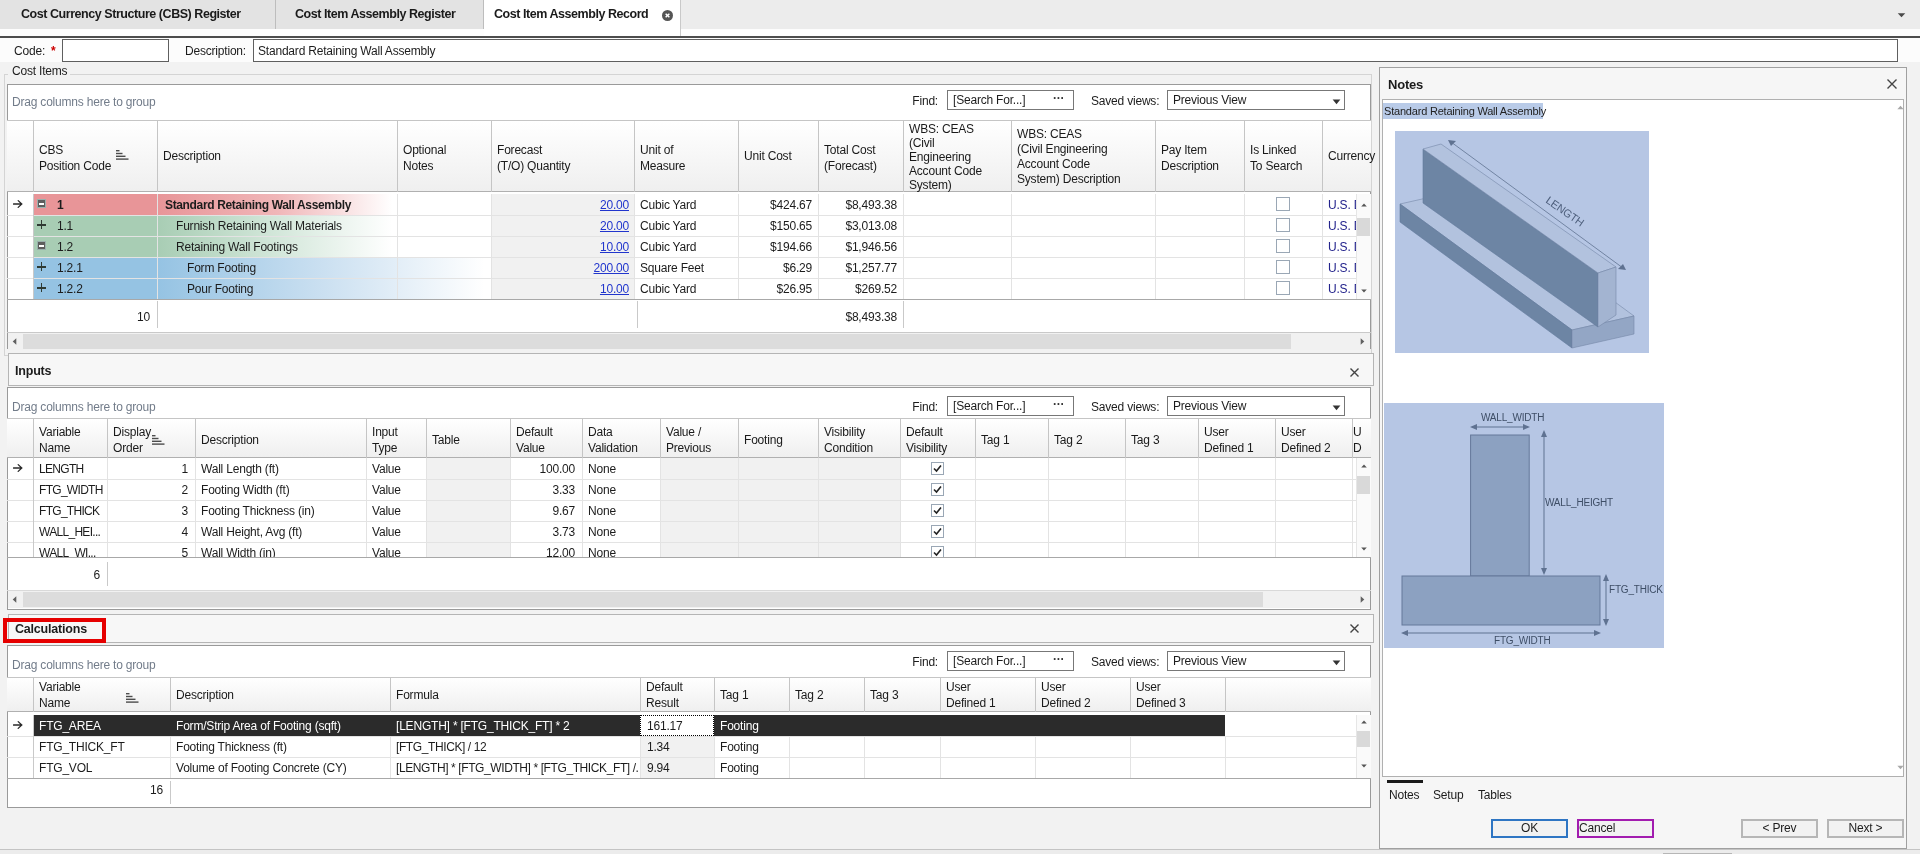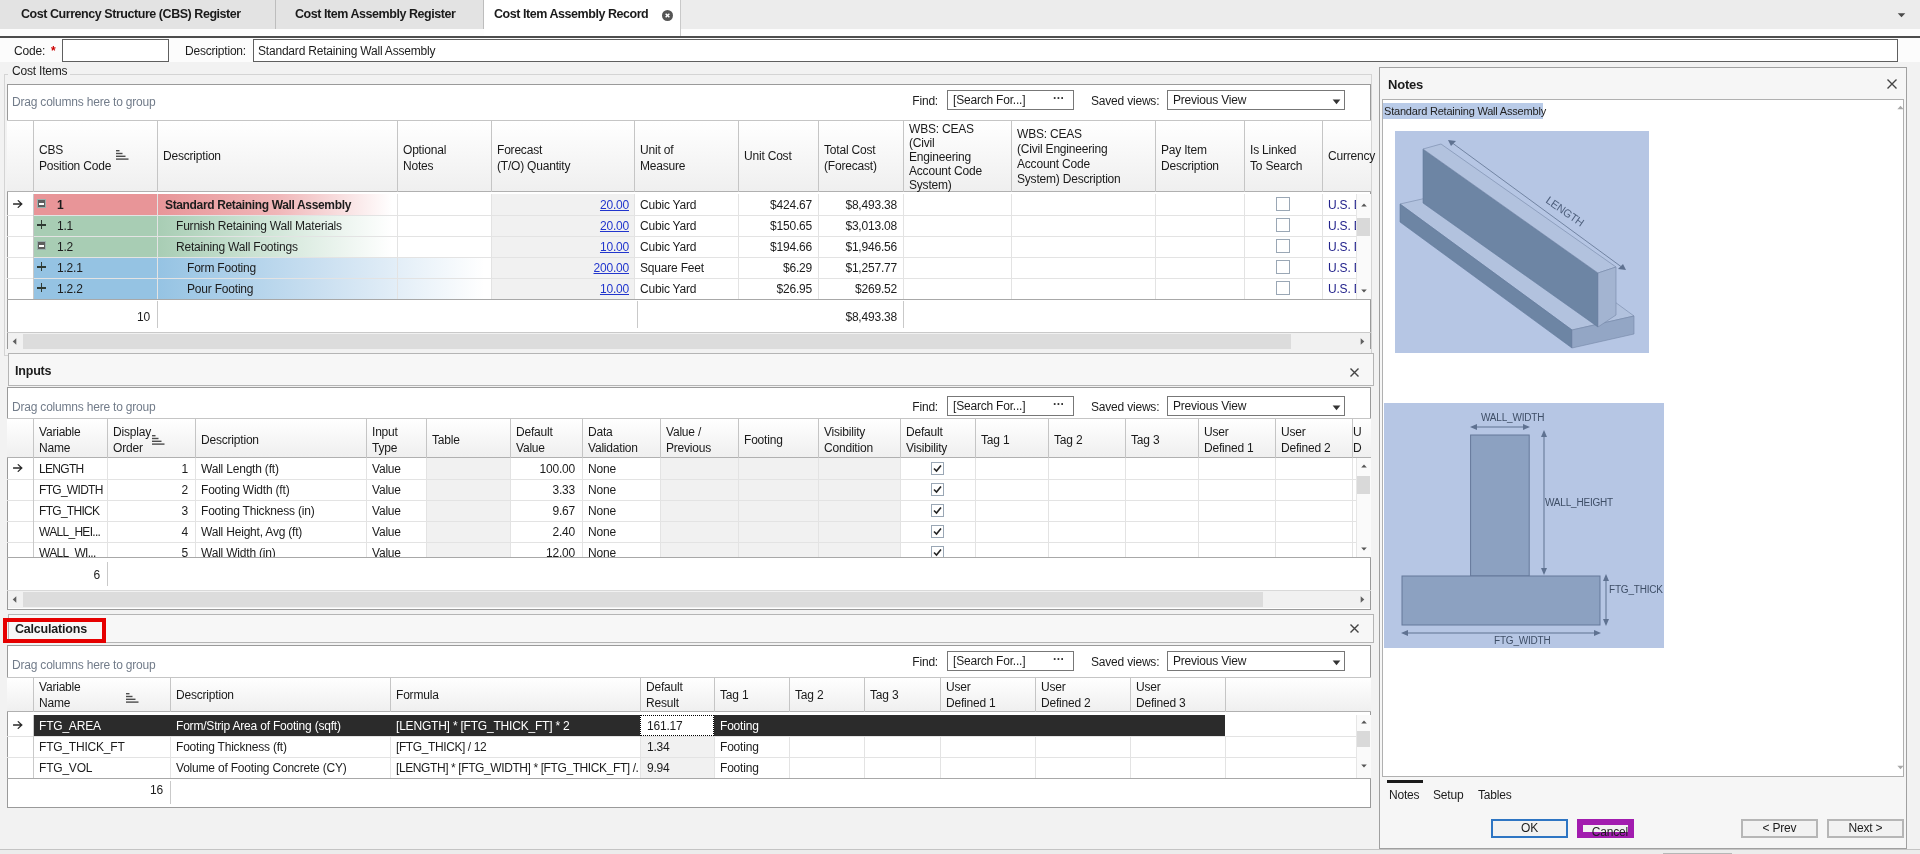--- a/index.html
+++ b/index.html
@@ -299,21 +299,21 @@
 <div style="position:absolute;left:931px;top:46px;width:13px;height:13px;background:#fff;border:1px solid #9aa7b5;box-sizing:border-box;"></div>
 <svg style="position:absolute;left:932px;top:47px" width="11" height="11" viewBox="0 0 11 11">
         <path d="M2 5.5 L4.5 8 L9 2.5" stroke="#222" stroke-width="1.6" fill="none"></path>
       </svg>
 <div style="position:absolute;left:426px;top:63px;width:84px;height:21px;background:#f1f1f1;"></div>
 <div style="position:absolute;left:660px;top:63px;width:240px;height:21px;background:#f1f1f1;"></div>
 <div style="position:absolute;left:39px;top:67px;white-space:pre;letter-spacing:-0.7px;">WALL_HEI...</div>
 <div style="position:absolute;right:1732px;top:67px;white-space:pre;">4</div>
 <div style="position:absolute;left:201px;top:67px;white-space:pre;">Wall Height, Avg (ft)</div>
 <div style="position:absolute;left:372px;top:67px;white-space:pre;">Value</div>
-<div style="position:absolute;right:1345px;top:67px;white-space:pre;">2.40</div>
+<div style="position:absolute;right:1345px;top:67px;white-space:pre;">3.73</div>
 <div style="position:absolute;left:588px;top:67px;white-space:pre;">None</div>
 <div style="position:absolute;left:931px;top:67px;width:13px;height:13px;background:#fff;border:1px solid #9aa7b5;box-sizing:border-box;"></div>
 <svg style="position:absolute;left:932px;top:68px" width="11" height="11" viewBox="0 0 11 11">
         <path d="M2 5.5 L4.5 8 L9 2.5" stroke="#222" stroke-width="1.6" fill="none"></path>
       </svg>
 <div style="position:absolute;left:426px;top:84px;width:84px;height:21px;background:#f1f1f1;"></div>
 <div style="position:absolute;left:660px;top:84px;width:240px;height:21px;background:#f1f1f1;"></div>
 <div style="position:absolute;left:39px;top:88px;white-space:pre;letter-spacing:-0.7px;">WALL_WI...</div>
 <div style="position:absolute;right:1732px;top:88px;white-space:pre;">5</div>
 <div style="position:absolute;left:201px;top:88px;white-space:pre;">Wall Width (in)</div>
@@ -517,16 +517,16 @@
       <line x1="20" y1="230" x2="214" y2="230" stroke="#5f7291" stroke-width="1"></line>
       <polygon points="17,230 24,227 24,233" fill="#5f7291"></polygon>
       <polygon points="217,230 210,227 210,233" fill="#5f7291"></polygon>
       <text x="110" y="241" font-family="Liberation Sans" font-size="10" fill="#3e4e66">FTG_WIDTH</text>
     </svg>
 <div style="position:absolute;left:1387px;top:780px;width:36px;height:3px;background:#1a1a1a;"></div>
 <div style="position:absolute;left:1389px;top:788px;white-space:pre;">Notes</div>
 <div style="position:absolute;left:1433px;top:788px;white-space:pre;">Setup</div>
 <div style="position:absolute;left:1478px;top:788px;white-space:pre;">Tables</div>
 <div style="position:absolute;left:1491px;top:819px;width:77px;height:19px;background:#f2f2f2;border:2px solid #2e75c3;box-sizing:border-box;text-align:center;line-height:15px;">OK</div>
-<div style="position:absolute;left:1577px;top:819px;width:57px;height:19px;background:#f2f2f2;border:6px solid #a21caf;box-sizing:border-box;text-align:right;line-height:15px;">Cancel</div>
+<div style="position:absolute;left:1577px;top:819px;width:77px;height:19px;background:#f2f2f2;border:2px solid #a21caf;box-sizing:border-box;text-align:left;line-height:15px;">Cancel</div>
 <div style="position:absolute;left:1663px;top:853px;width:69px;height:19px;background:#f97316;border:2px solid #b6b6b6;box-sizing:border-box;text-align:center;line-height:15px;">New...</div>
 <div style="position:absolute;left:1741px;top:819px;width:77px;height:19px;background:#f2f2f2;border:2px solid #b6b6b6;box-sizing:border-box;text-align:center;line-height:15px;">&lt; Prev</div>
 <div style="position:absolute;left:1827px;top:819px;width:77px;height:19px;background:#f2f2f2;border:2px solid #b6b6b6;box-sizing:border-box;text-align:center;line-height:15px;">Next &gt;</div>
 </div>
 </body></html>

